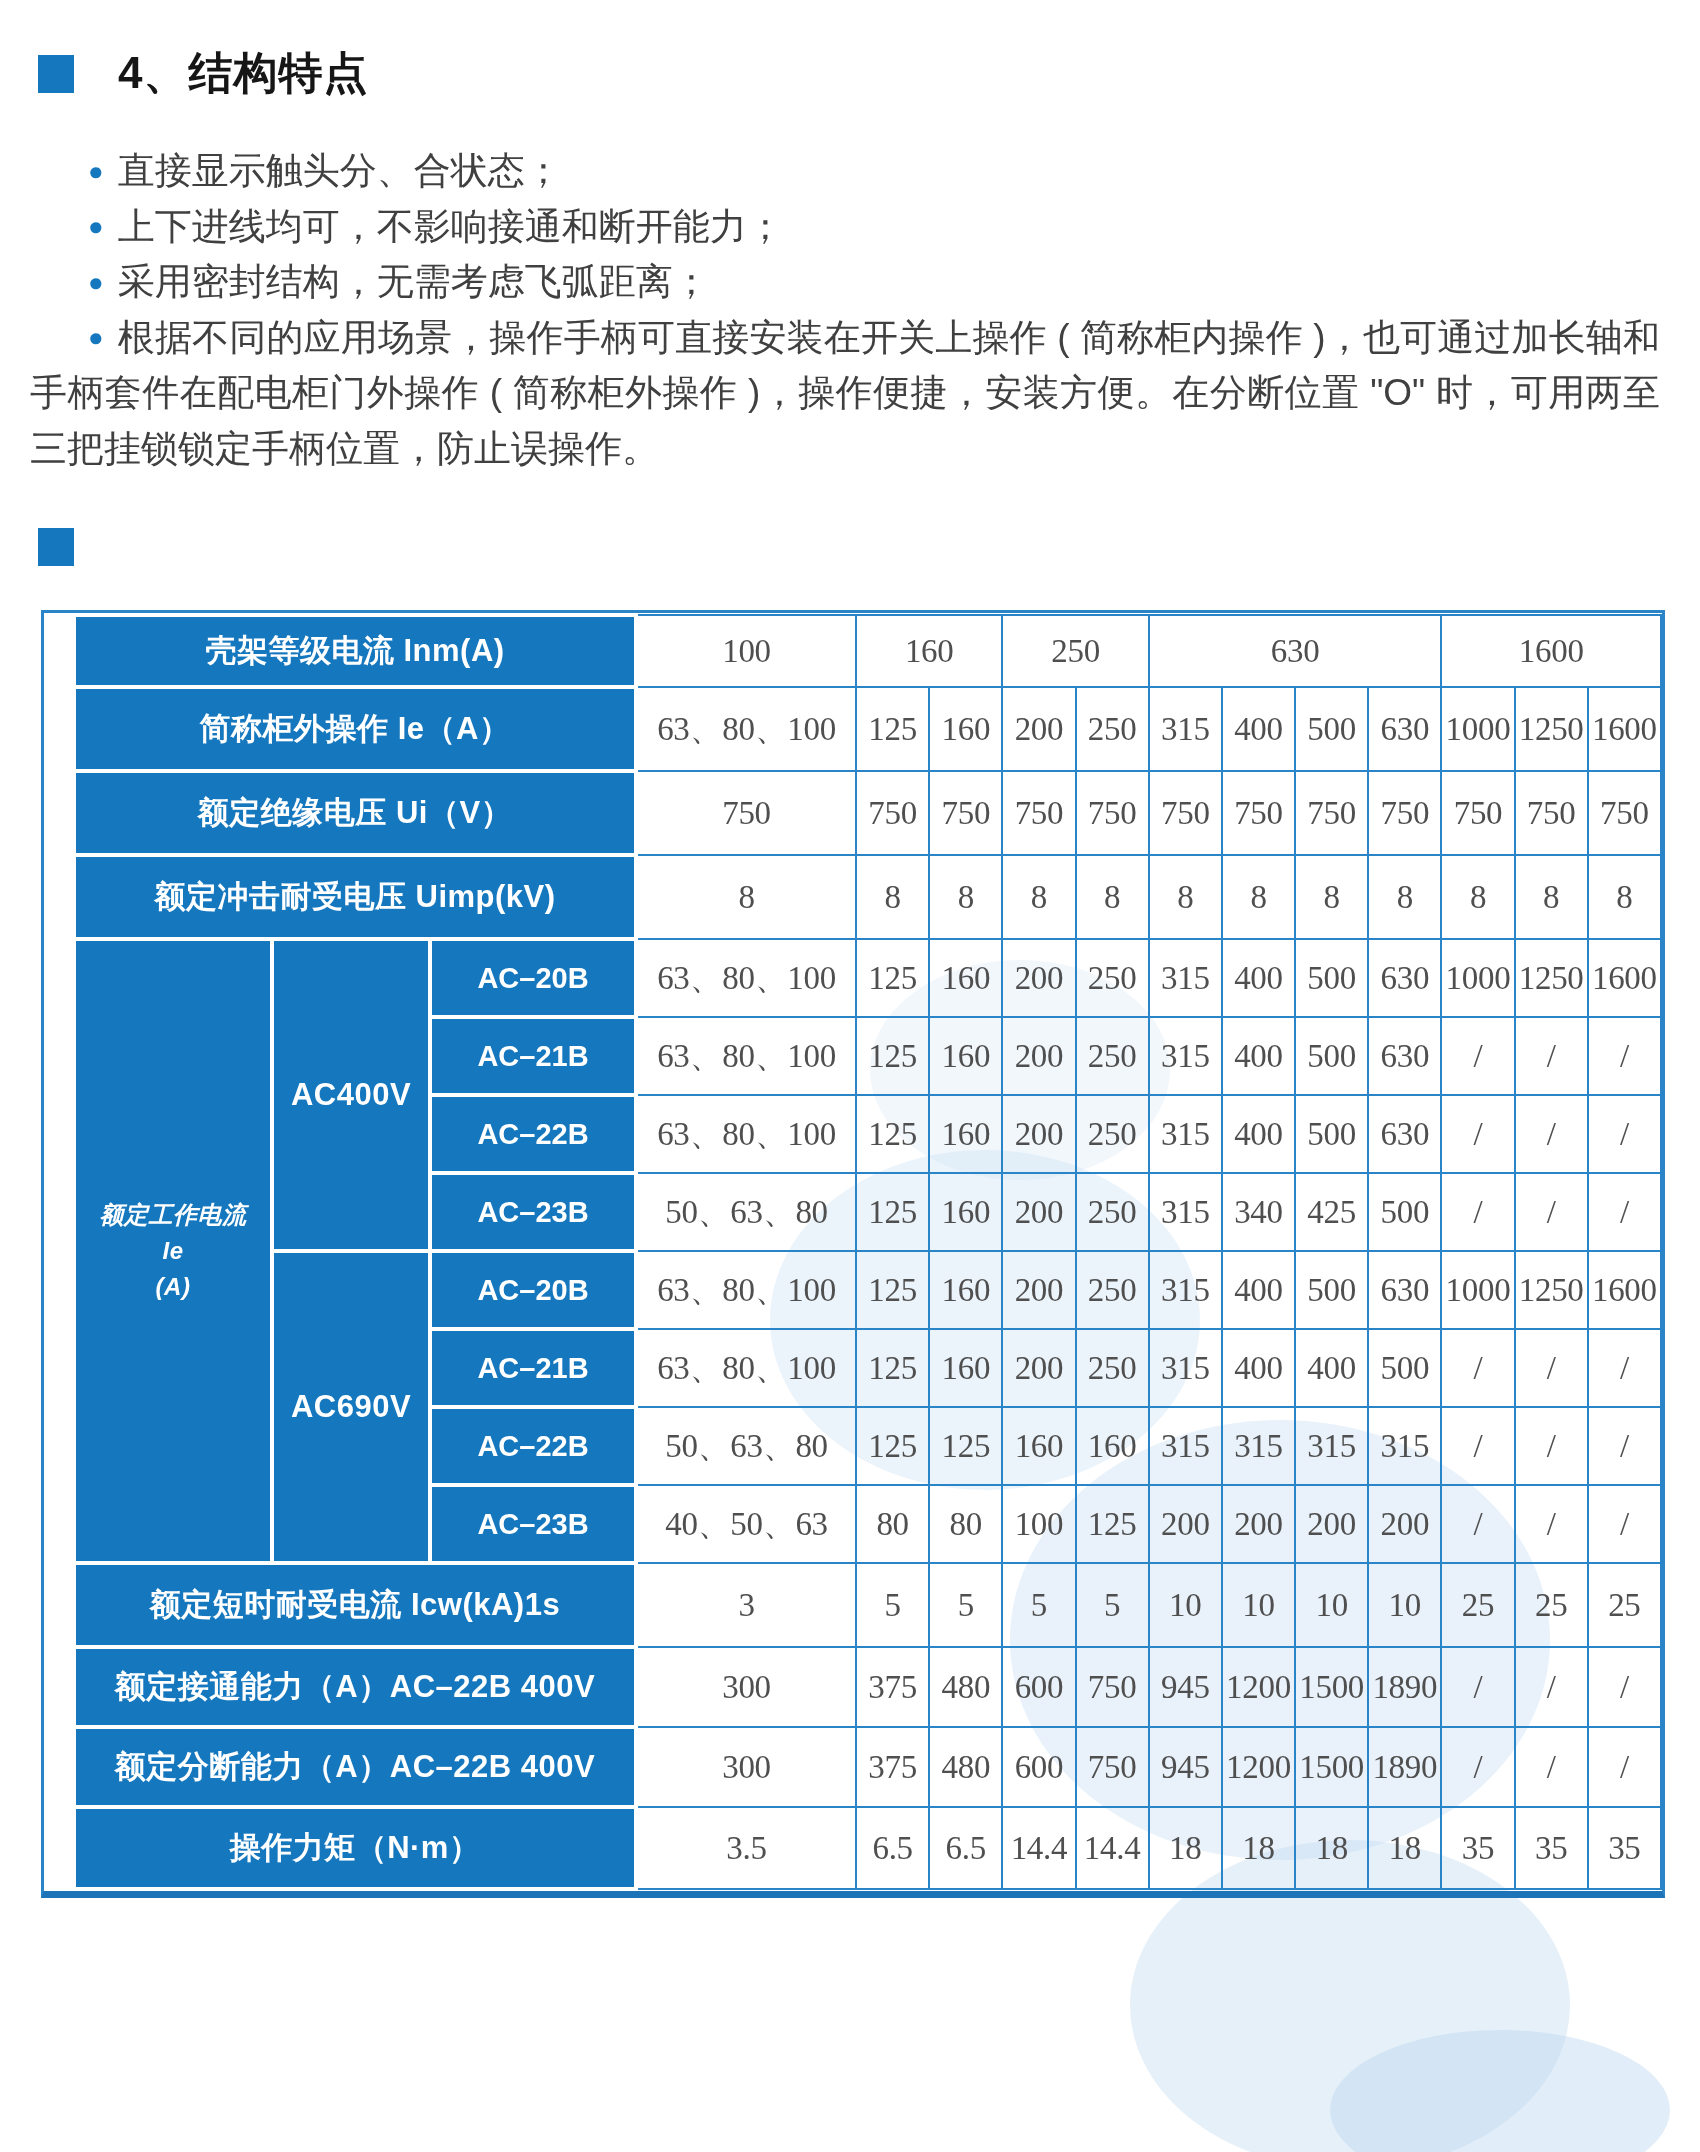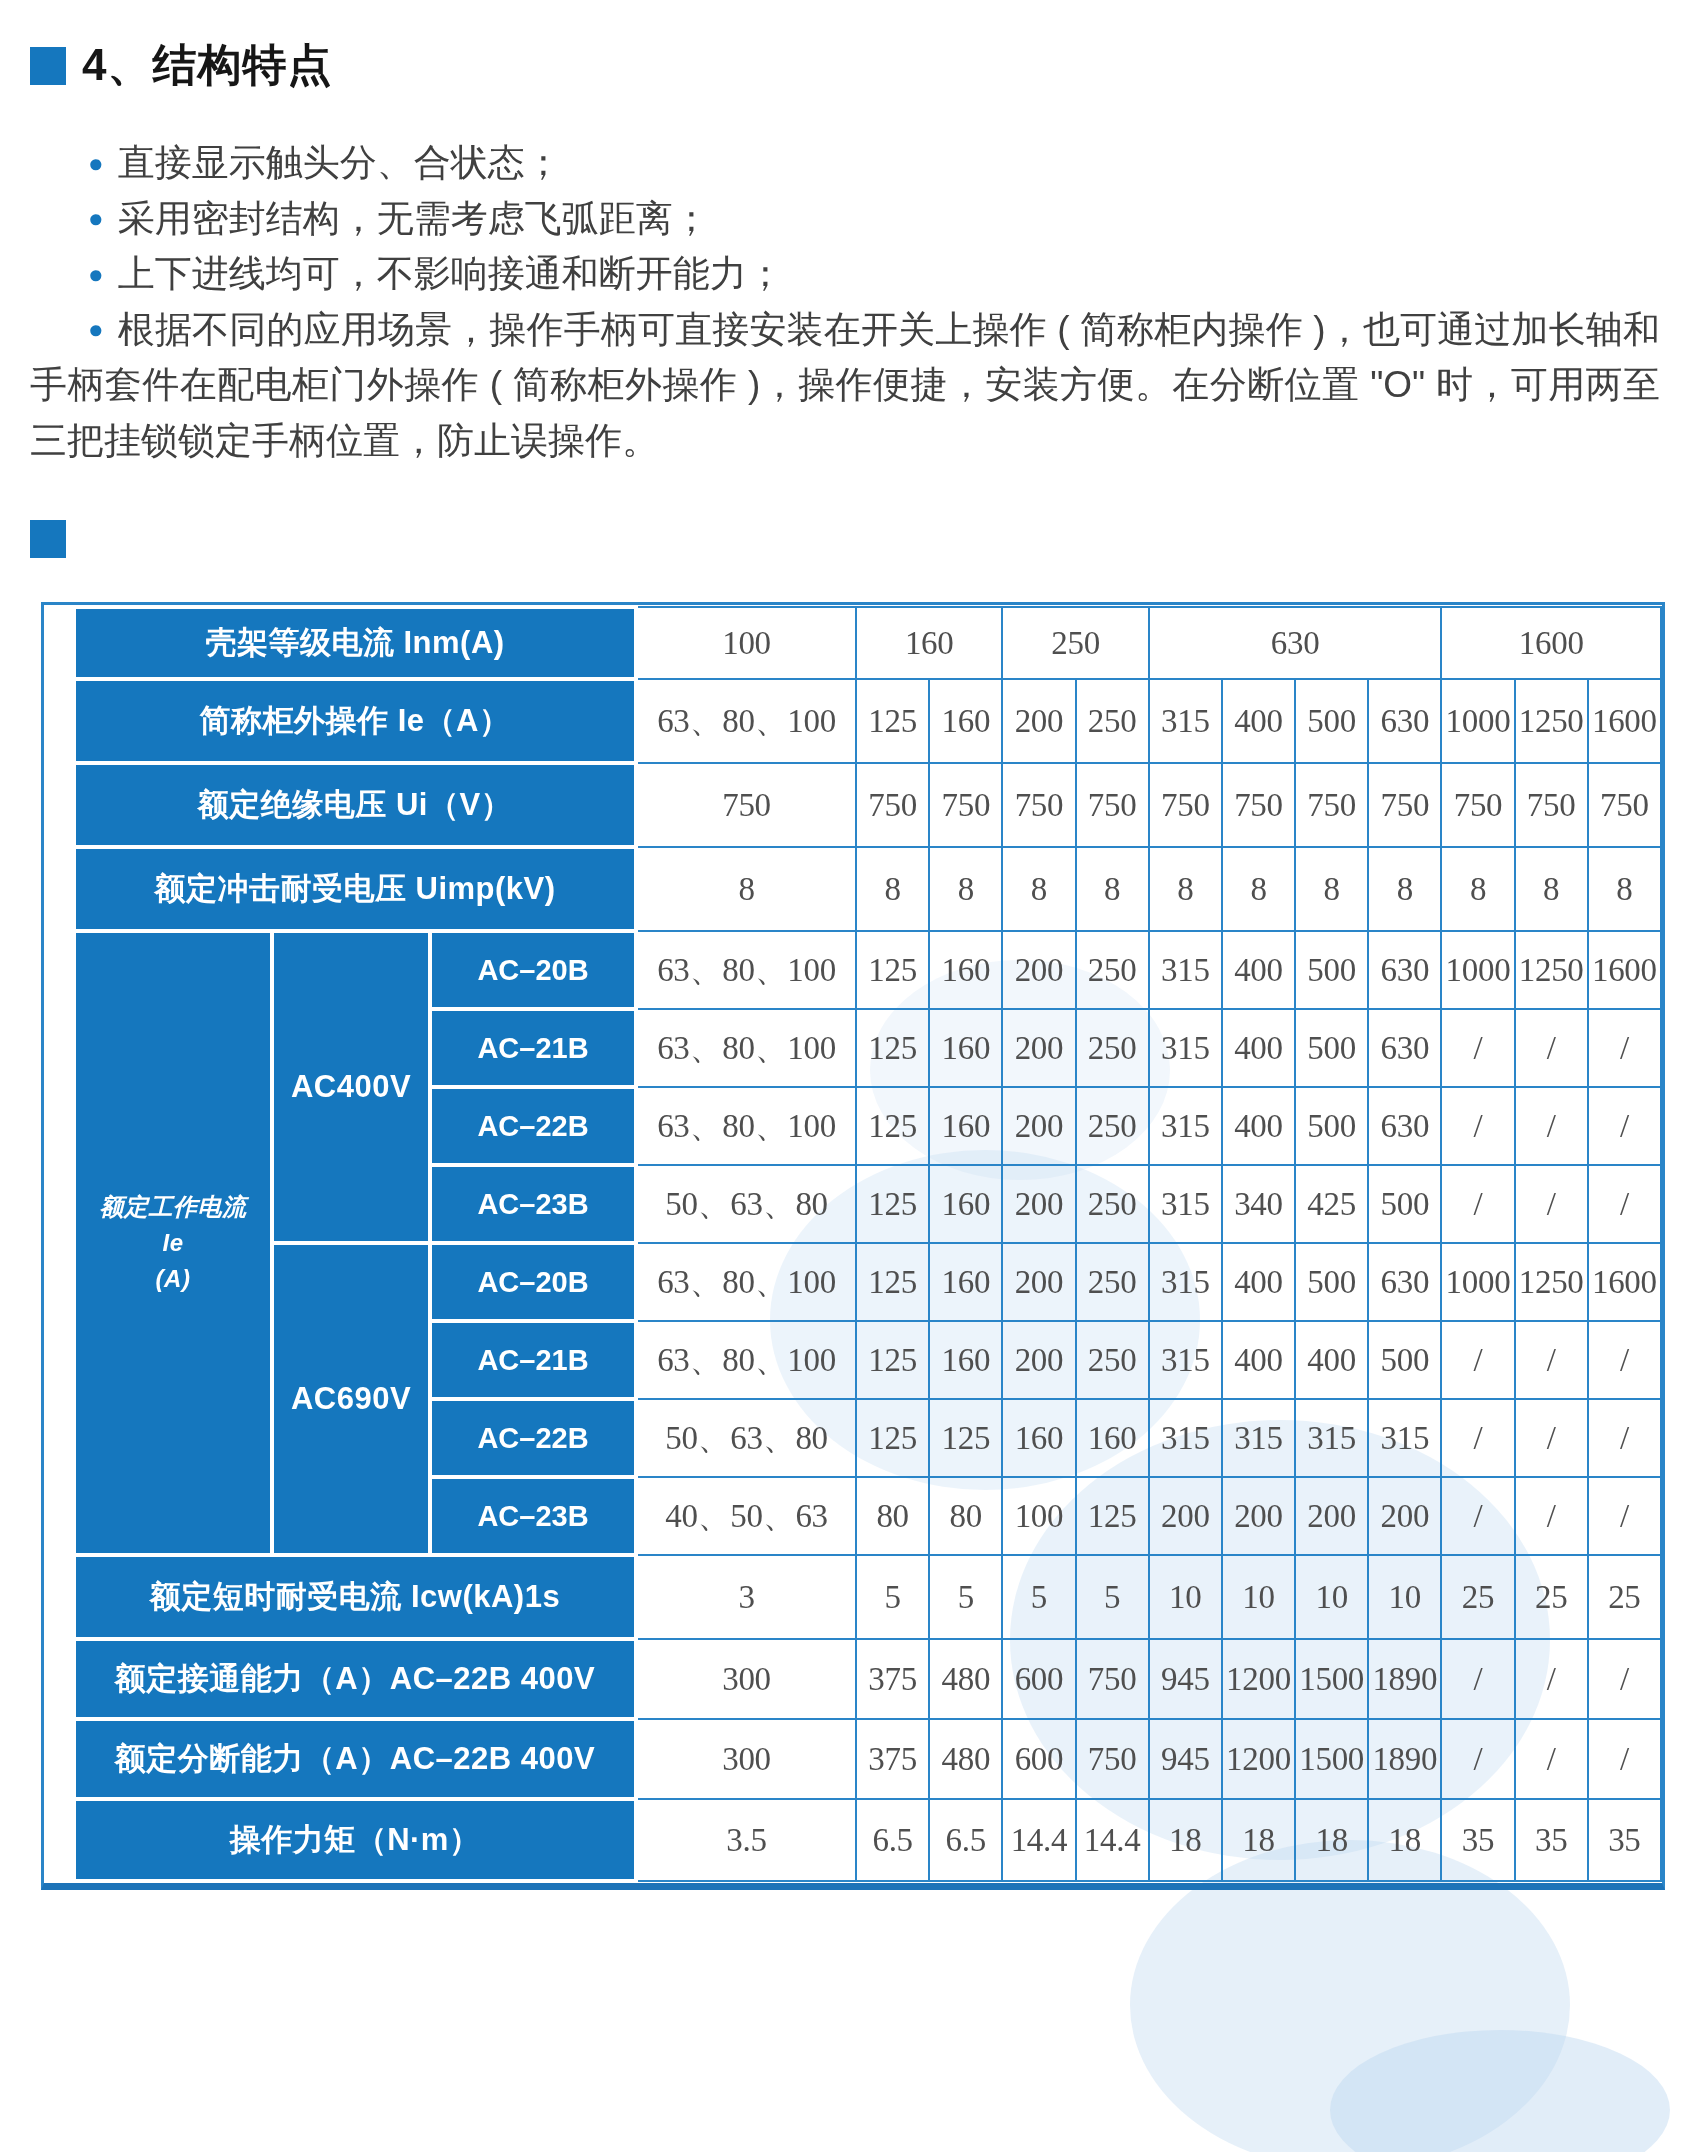--- a/index.html
+++ b/index.html
@@ -14,22 +14,22 @@
   .wm1{left:770px;top:1150px;width:430px;height:340px;opacity:.28;}
   .wm2{left:1010px;top:1420px;width:540px;height:440px;opacity:.33;}
   .wm3{left:1130px;top:1840px;width:440px;height:330px;opacity:.38;}
   .wm4{left:330px;top:1290px;width:270px;height:230px;opacity:.18;}
   .wm5{left:1330px;top:2030px;width:340px;height:160px;opacity:.45;}
   .wm6{left:870px;top:960px;width:300px;height:220px;opacity:.2;}
 
   .page{position:relative;z-index:1;box-sizing:border-box;
     width:1700px;height:2152px;padding:36px 40px 0 30px;}
 
-  .sec-title{display:flex;align-items:center;margin:0;
-    font-size:44px;font-weight:700;color:#161616;letter-spacing:1px;}
+  .sec-title{display:flex;align-items:center;margin:8px;
+    font-size:44px;font-weight:700;color:#161616;letter-spacing:1px;gap:28px;}
   .sq{display:inline-block;width:36px;height:38px;background:#1577be;margin-right:16px;flex:0 0 auto;}
 
   .bullets{margin-top:40px;font-size:37px;line-height:1.5;color:#404040;}
   .bullet{margin:0;text-indent:58px;text-align:justify;}
   .dot{color:#1577be;font-size:0.7em;margin-right:14px;vertical-align:0.12em;}
 
   .sec5{margin-top:52px;}
 
   .table-wrap{
     position:relative;margin:44px 0 0 11px;width:1624px;box-sizing:border-box;
@@ -64,22 +64,22 @@
 
 <div class="page">
 
   <h2 class="sec-title">
     <span class="sq"></span>
     <span>4、结构特点</span>
   </h2>
 
   <div class="bullets" id="feature-list">
       <p class="bullet"><span class="dot">●</span><span>直接显示触头分、合状态；</span></p>
+      <p class="bullet"><span class="dot">●</span><span>上下进线均可，不影响接通和断开能力；</span></p>
       <p class="bullet"><span class="dot">●</span><span>采用密封结构，无需考虑飞弧距离；</span></p>
-      <p class="bullet"><span class="dot">●</span><span>上下进线均可，不影响接通和断开能力；</span></p>
       <p class="bullet"><span class="dot">●</span><span>根据不同的应用场景，操作手柄可直接安装在开关上操作 ( 简称柜内操作 )，也可通过加长轴和手柄套件在配电柜门外操作 ( 简称柜外操作 )，操作便捷，安装方便。在分断位置 "O" 时，可用两至三把挂锁锁定手柄位置，防止误操作。</span></p>
     </div>
 
   <h2 class="sec-title sec5">
     <span class="sq"></span>
   </h2>
 
   <div class="table-wrap">
     <table class="params" id="params-table">
       <colgroup>

